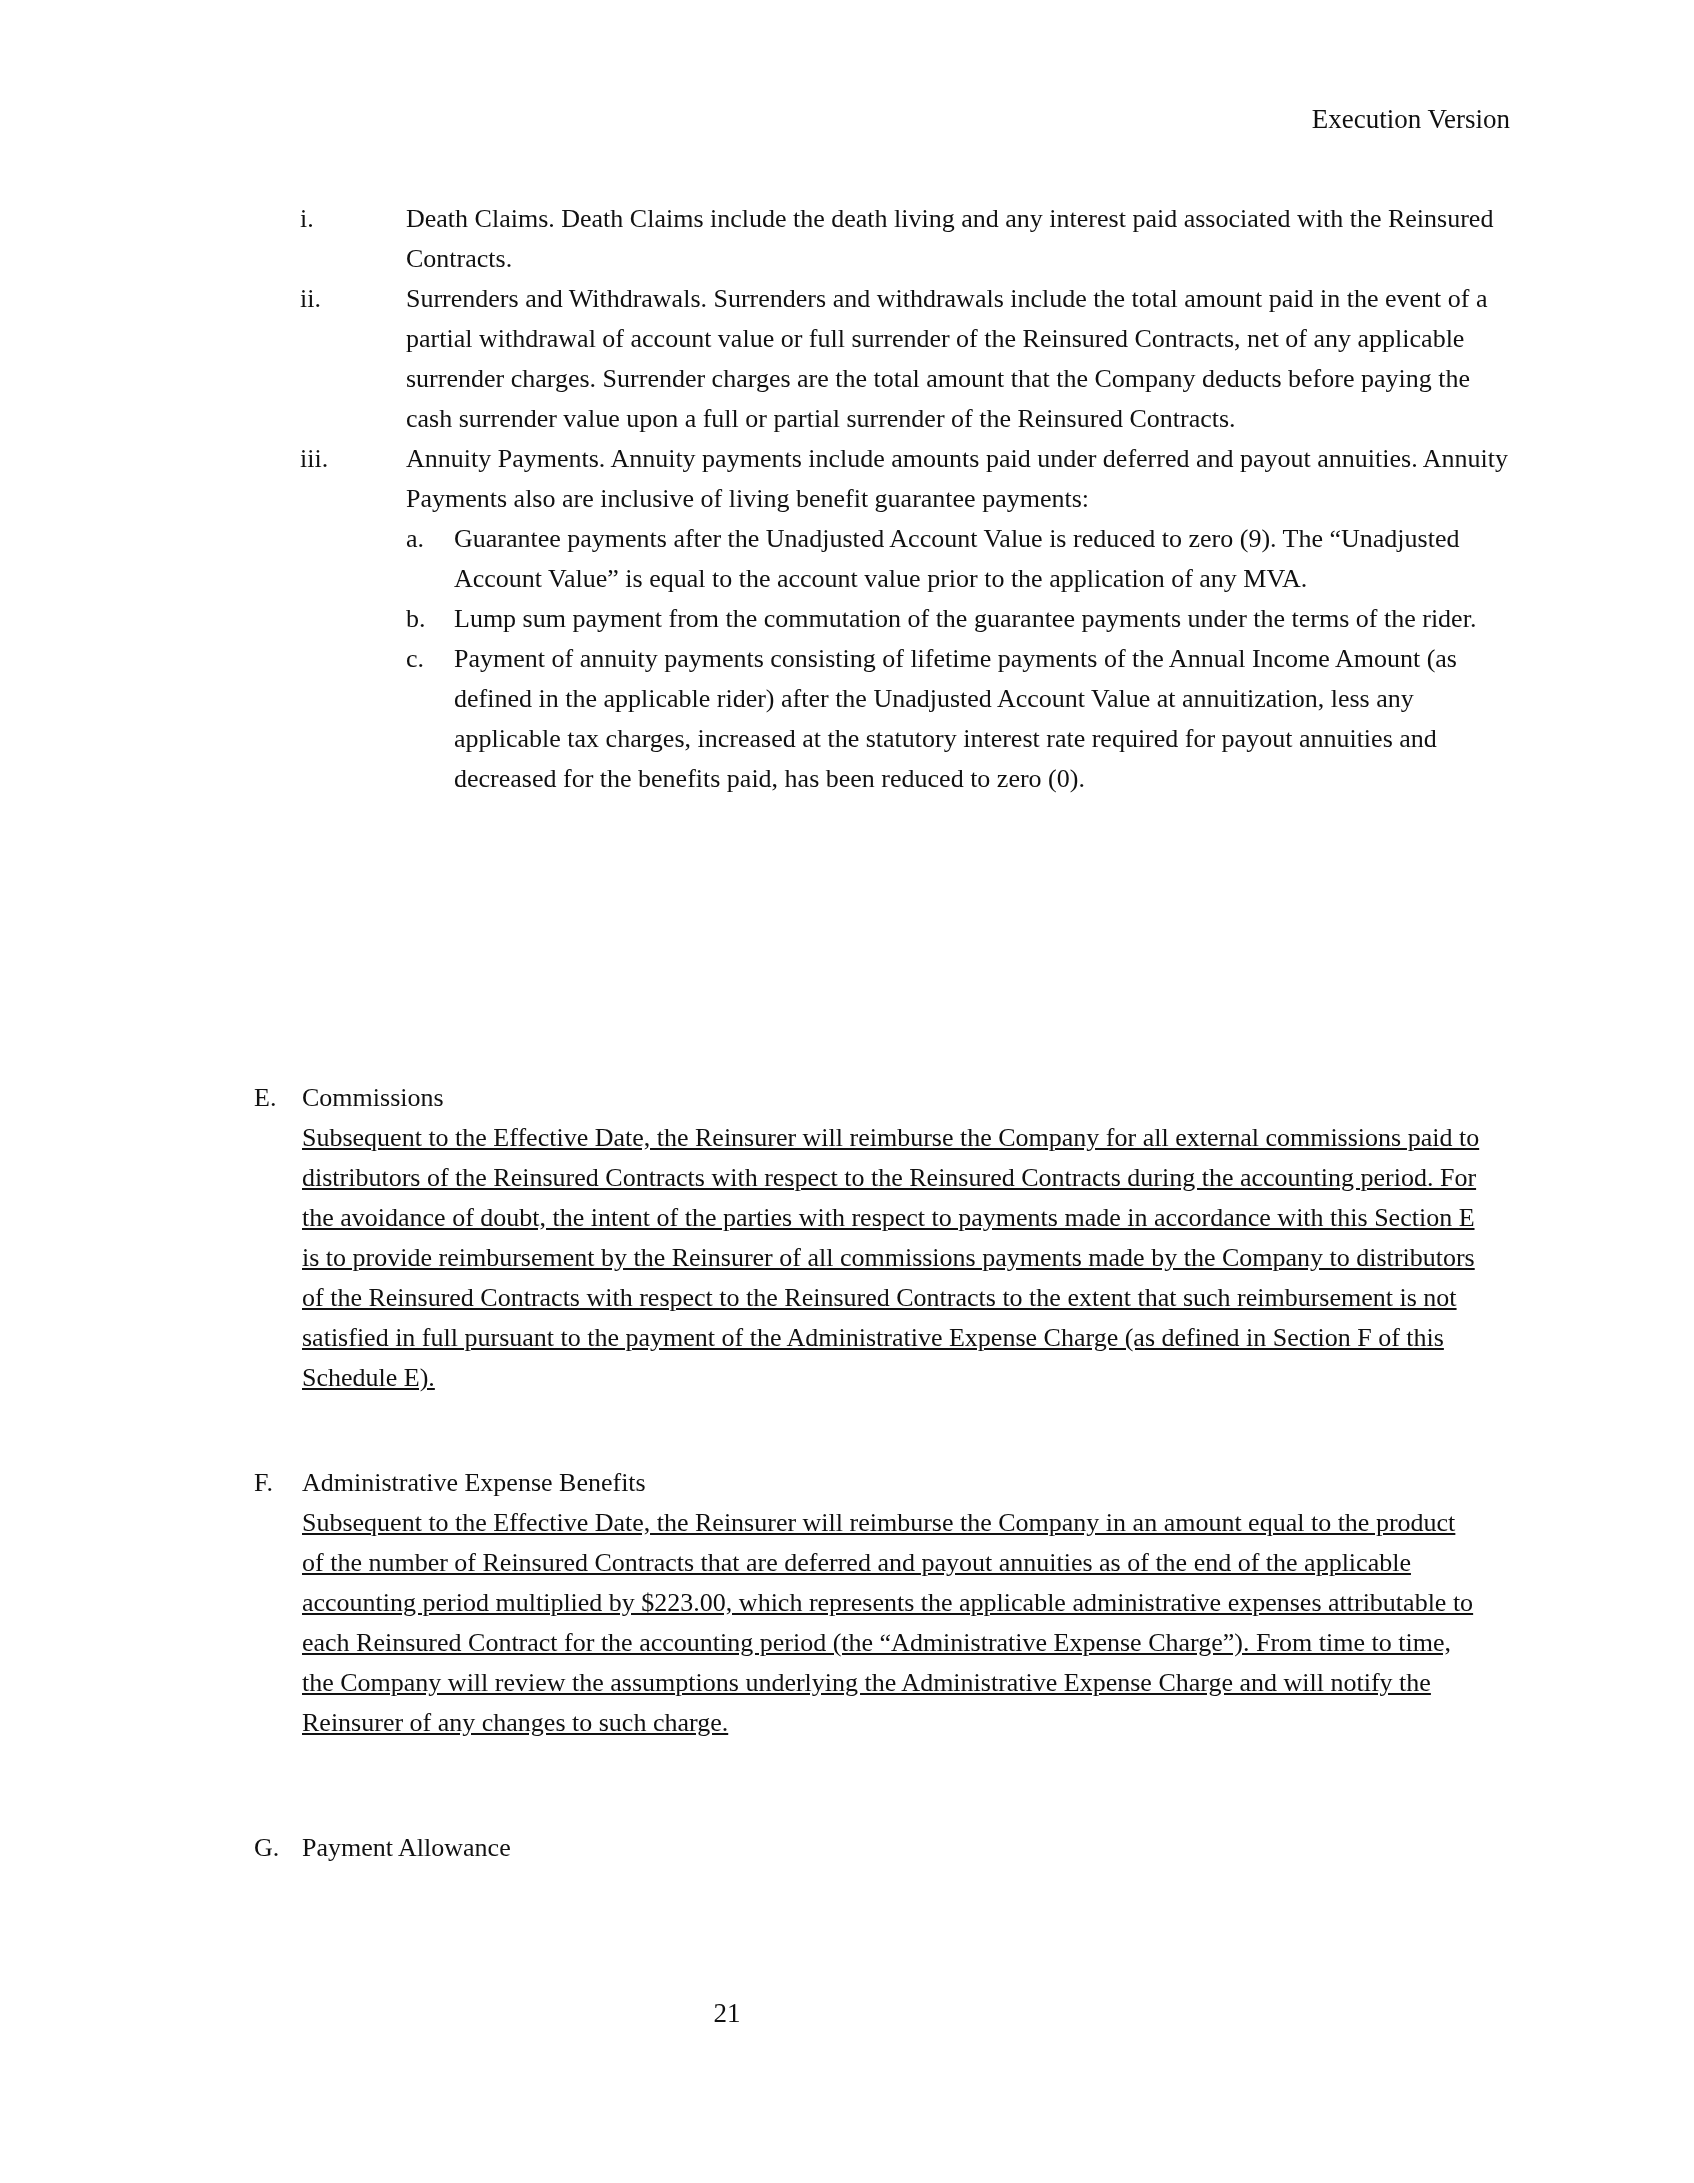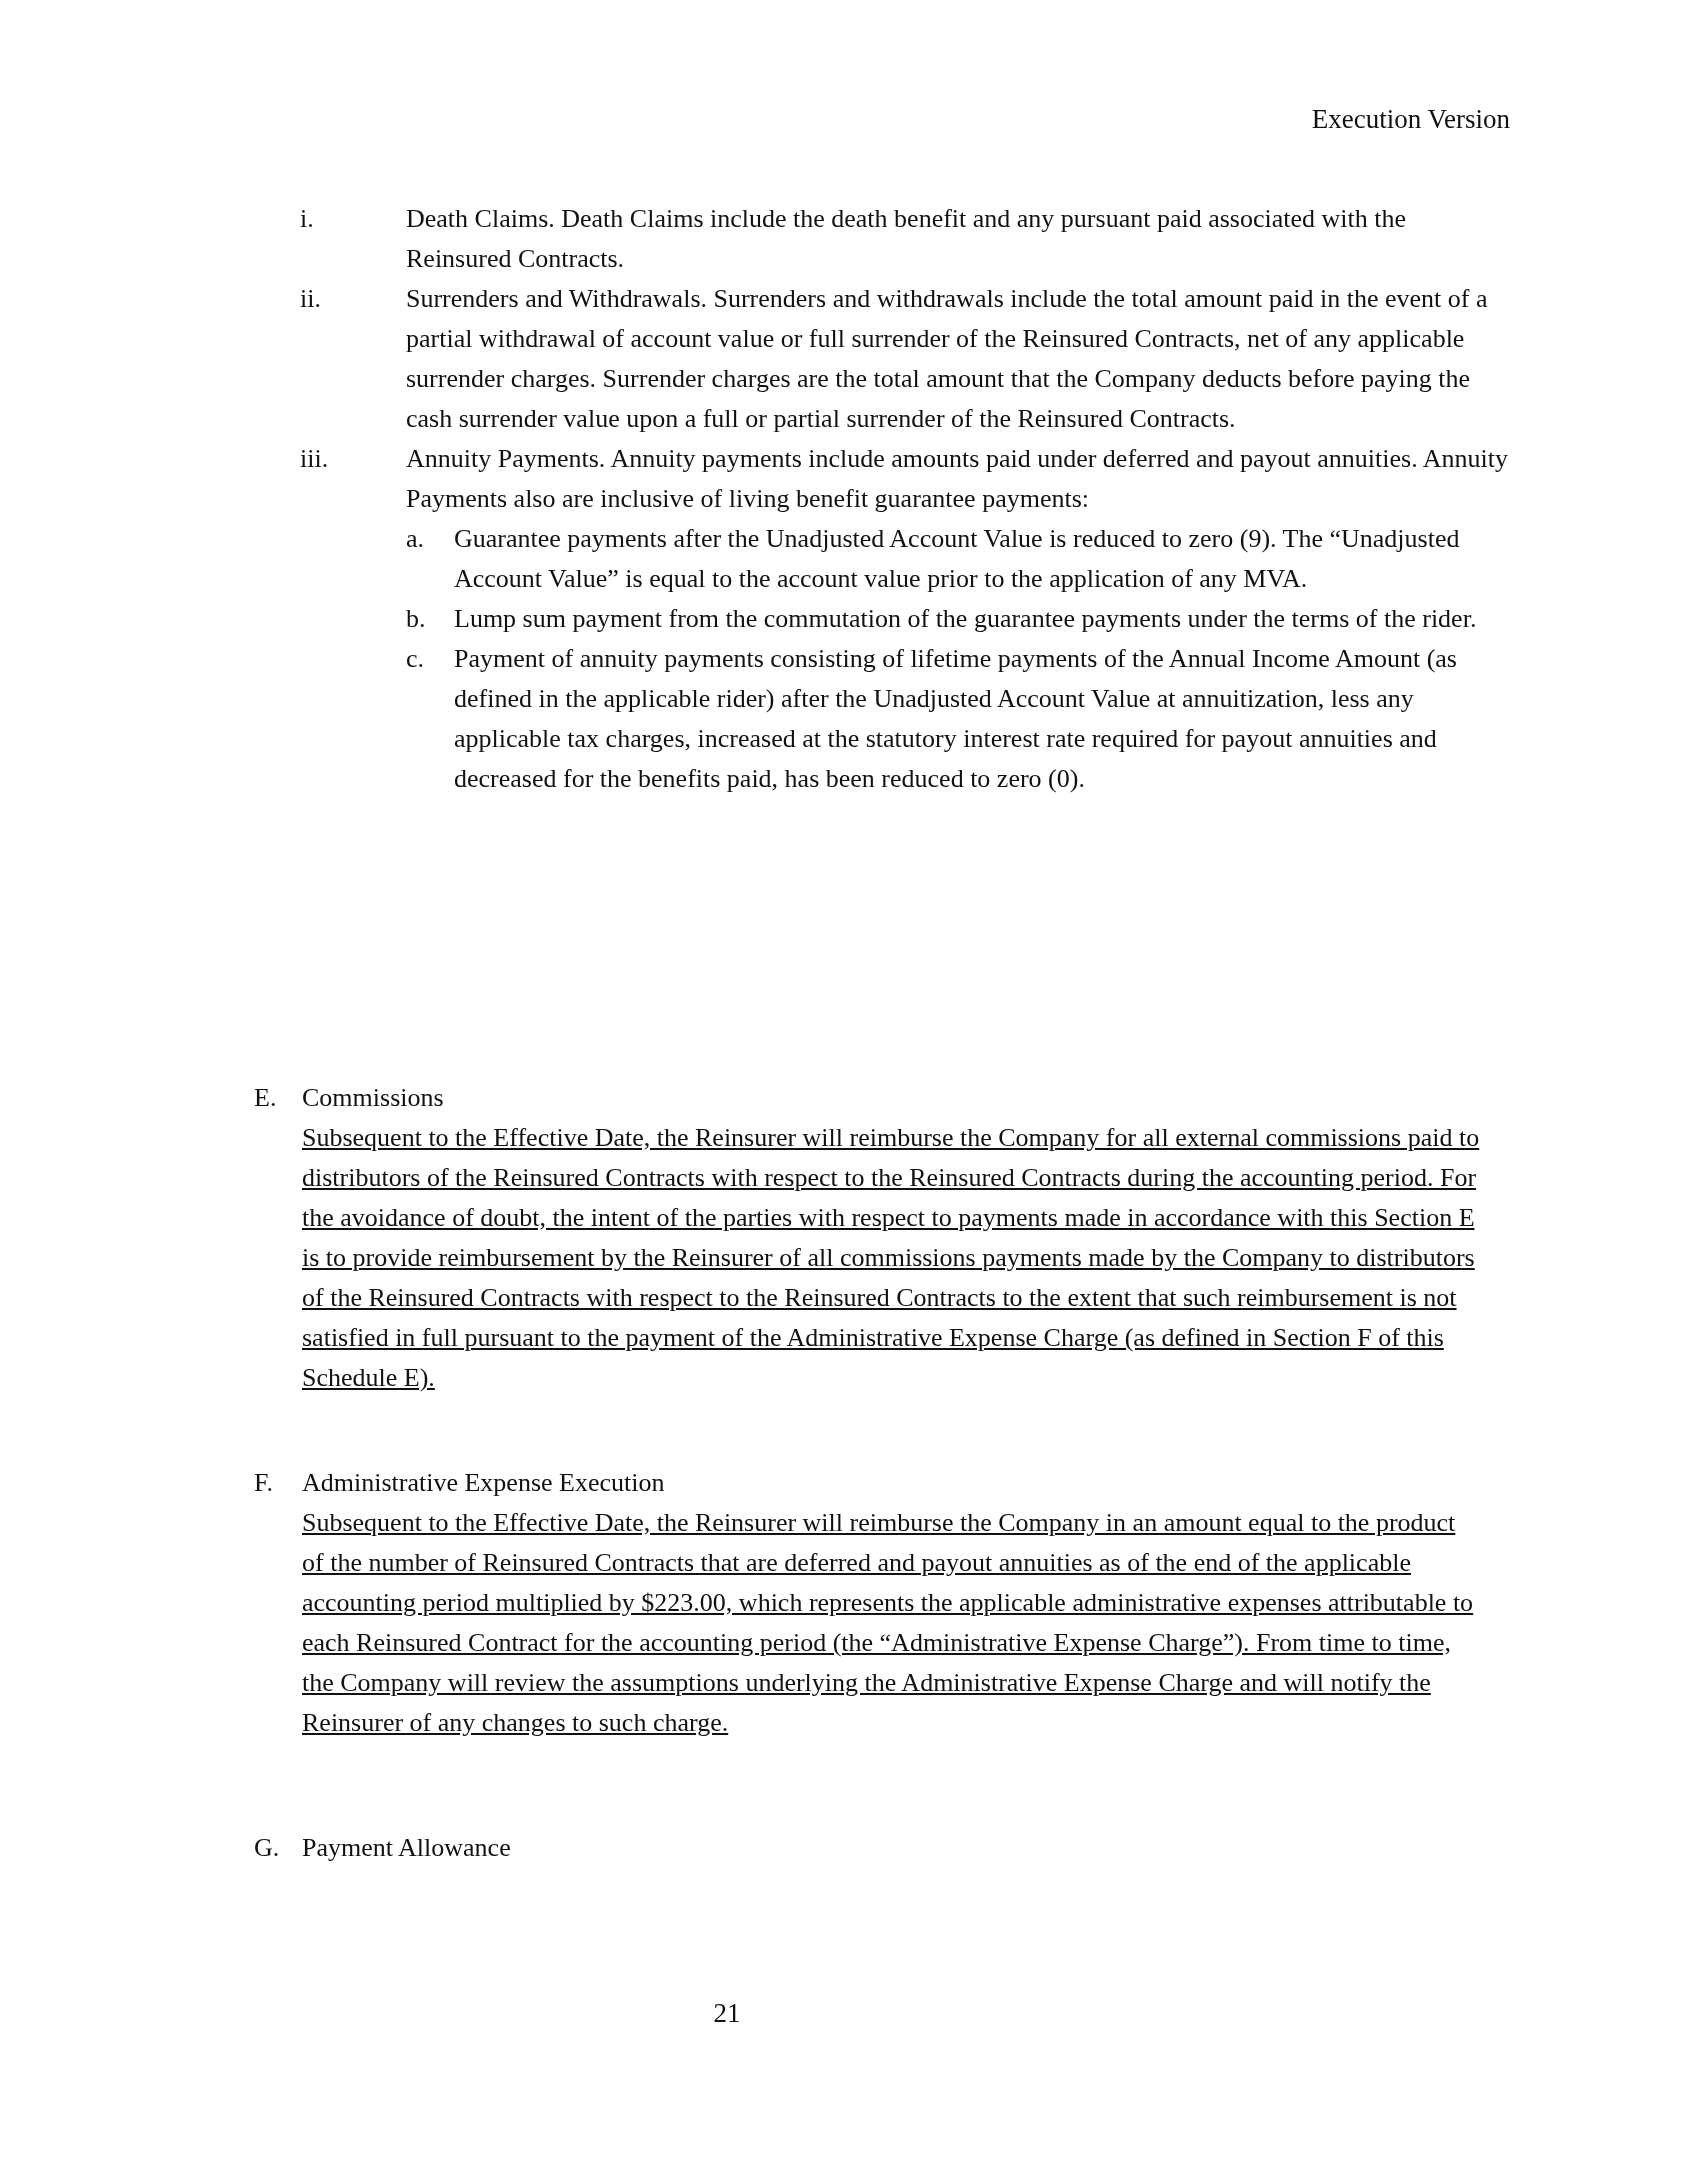--- a/index.html
+++ b/index.html
@@ -36,21 +36,21 @@
   }
 </style>
 </head>
 <body>
 
 <div class="header">Execution Version</div>
 
 <div class="roman-list">
   <div class="roman-item">
     <span class="roman-num">i.</span>
-    <div>Death Claims.  Death Claims include the death benefit and any pursuant paid associated with the Reinsured Contracts.</div>
+    <div>Death Claims.  Death Claims include the death living and any interest paid associated with the Reinsured Contracts.</div>
   </div>
   <div class="roman-item">
     <span class="roman-num">ii.</span>
     <div>Surrenders and Withdrawals.  Surrenders and withdrawals include the total amount paid in the event of a partial withdrawal of account value or full surrender of the Reinsured Contracts, net of any applicable surrender charges.  Surrender charges are the total amount that the Company deducts before paying the cash surrender value upon a full or partial surrender of the Reinsured Contracts.</div>
   </div>
   <div class="roman-item">
     <span class="roman-num">iii.</span>
     <div>Annuity Payments.  Annuity payments include amounts paid under deferred and payout annuities.  Annuity Payments also are inclusive of living benefit guarantee payments:</div>
     <div class="alpha-list">
       <div class="alpha-item">
@@ -73,21 +73,21 @@
   <div class="section-head">
     <span class="section-letter">E.</span>
     <span>Commissions</span>
   </div>
   <div class="section-body">Subsequent to the Effective Date, the Reinsurer will reimburse the Company for all external commissions paid to distributors of the Reinsured Contracts with respect to the Reinsured Contracts during the accounting period.  For the avoidance of doubt, the intent of the parties with respect to payments made in accordance with this Section E is to provide reimbursement by the Reinsurer of all commissions payments made by the Company to distributors of the Reinsured Contracts with respect to the Reinsured Contracts to the extent that such reimbursement is not satisfied in full pursuant to the payment of the Administrative Expense Charge (as defined in Section F of this Schedule E).</div>
 </div>
 
 <div class="section sec-f">
   <div class="section-head">
     <span class="section-letter">F.</span>
-    <span>Administrative Expense Execution</span>
+    <span>Administrative Expense Benefits</span>
   </div>
   <div class="section-body">Subsequent to the Effective Date, the Reinsurer will reimburse the Company in an amount equal to the product of the number of Reinsured Contracts that are deferred and payout annuities as of the end of the applicable accounting period multiplied by $223.00, which represents the applicable administrative expenses attributable to each Reinsured Contract for the accounting period (the “Administrative Expense Charge”).  From time to time, the Company will review the assumptions underlying the Administrative Expense Charge and will notify the Reinsurer of any changes to such charge.</div>
 </div>
 
 <div class="section sec-g">
   <div class="section-head">
     <span class="section-letter">G.</span>
     <span>Payment Allowance</span>
   </div>
 </div>

